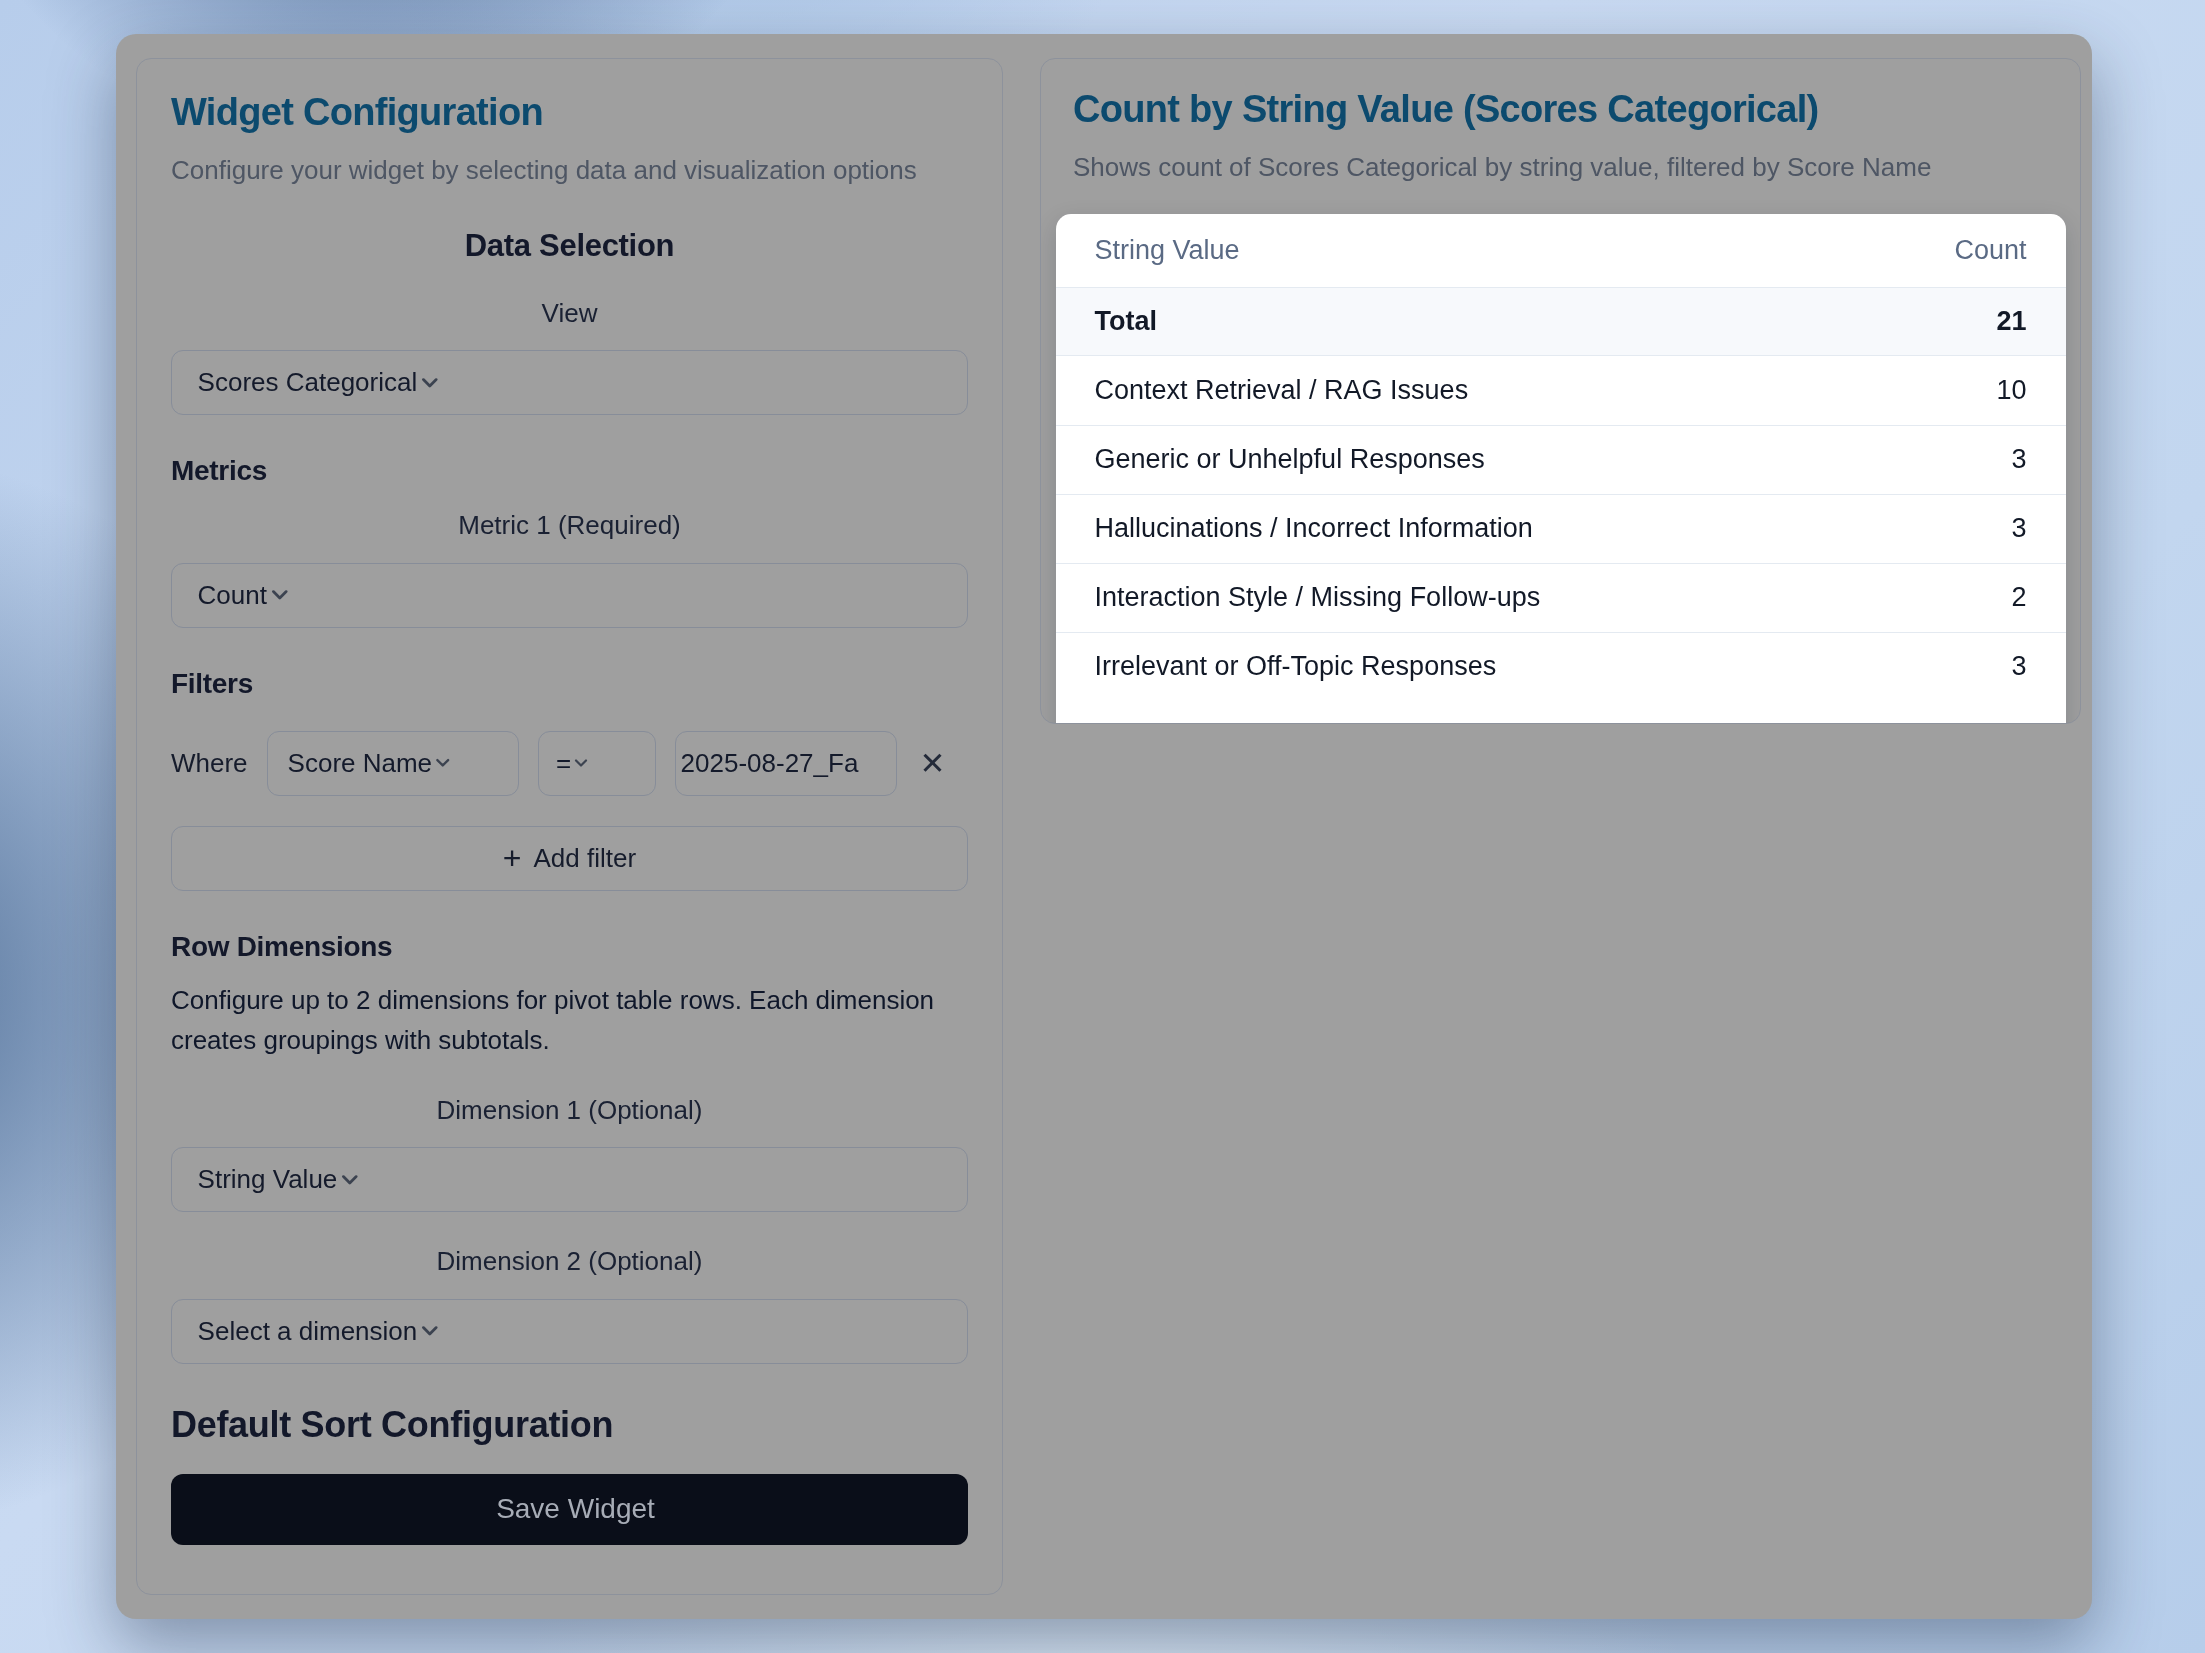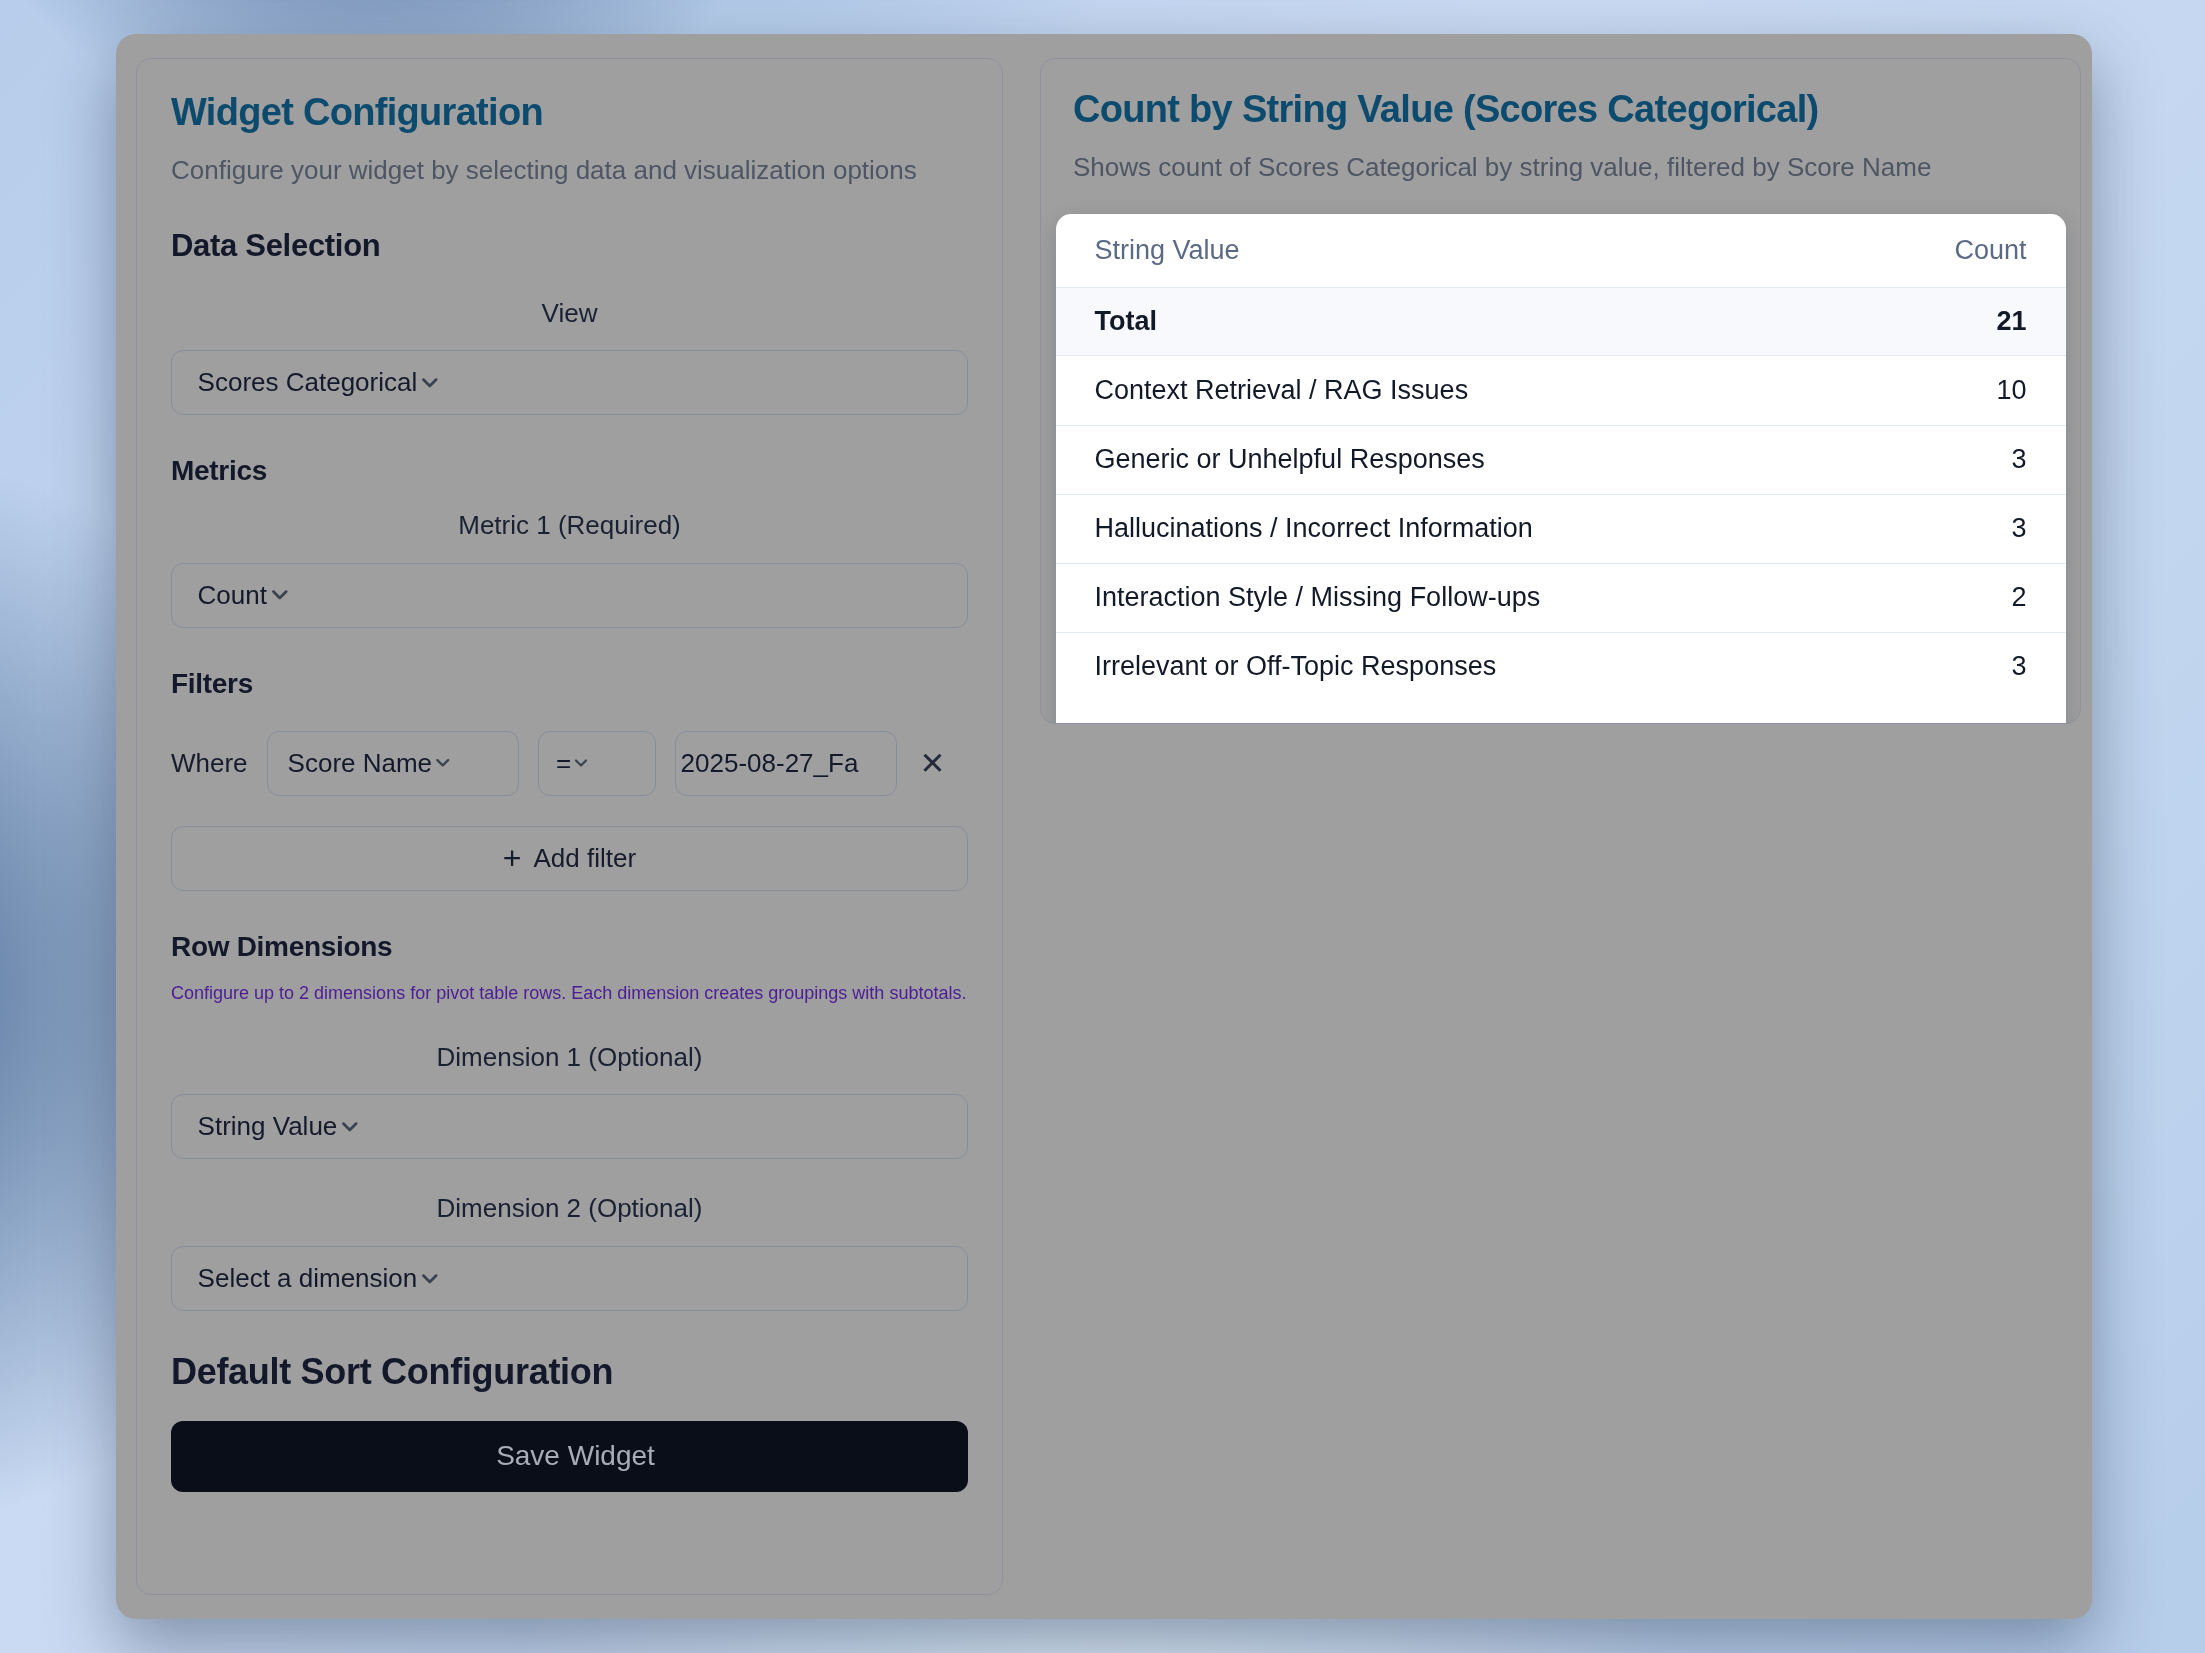--- a/index.html
+++ b/index.html
@@ -22,21 +22,21 @@
   }
   .panel {
     position: absolute; border: 1.3px solid #8d929c; border-radius: 15px; overflow: hidden;
   }
   .left-panel  { left: 20px;  top: 24px; width: 867px; height: 1537px; padding: 31px 34px; }
   .right-panel { left: 924px; top: 24px; width: 1041px; height: 666px; padding: 28px 32px; }
 
   .h1 { font-size: 38px; font-weight: 700; color: #0c4a6e; letter-spacing: -0.7px; line-height: 1.2; }
   .subtitle { font-size: 26px; color: #4e5664; line-height: 1.5; margin-top: 15px; }
   .left-panel .subtitle { max-width: 761px; }
-  .h2 { font-size: 31px; font-weight: 700; color: #13182a; margin-top: 38px; letter-spacing: -0.3px; }
+  .h2 { font-size: 31px; font-weight: 700; color: #13182a; margin-top: 38px; letter-spacing: -0.3px; text-align: center; }
   .h3 { font-size: 28px; font-weight: 700; color: #13182a; margin-top: 40px; letter-spacing: -0.3px; }
   .field-label { font-size: 26px; font-weight: 400; color: #1a2133; margin-top: 34px; text-align: center; }
 
   .select {
     margin-top: 21.5px; height: 65px; border: 1.3px solid #878d99; border-radius: 12px;
     display: flex; align-items: center; justify-content: flex-start;
     padding: 0 25.6px; font-size: 26px; color: #141a2b; cursor: pointer; background: transparent;
   }
   .chev { width: 25.6px; height: 25.6px; flex: 0 0 auto; }
   .chev polyline { fill: none; stroke: #3c4350; stroke-width: 2.6; stroke-linecap: round; stroke-linejoin: round; }
@@ -53,21 +53,21 @@
   .x-btn { font-size: 31px; color: #232a39; background: none; border: none; cursor: pointer; padding: 0 4px; font-family: inherit; }
 
   .add-filter {
     margin-top: 30px; height: 65px; width: 100%; border: 1.3px solid #878d99; border-radius: 12px;
     display: flex; align-items: center; justify-content: center; gap: 12px;
     font-size: 26px; font-weight: 500; color: #161c2c; background: transparent; cursor: pointer;
     font-family: inherit;
   }
   .plus { font-size: 32px; font-weight: 400; line-height: 1; }
 
-  .dim-desc { font-size: 18px; color: #4c1d95; line-height: 1.55; margin-top: 17.5px; }
+  .dim-desc { font-size: 26px; color: #0f172a; line-height: 1.55; margin-top: 17.5px; }
 
   .save-btn {
     margin-top: 28px; width: 100%; height: 71px; border: none; border-radius: 12px;
     background: #0a0e19; color: #a7acb6; font-size: 28px; font-weight: 500; cursor: pointer;
     font-family: inherit;
     padding-left: 12px;
   }
 
   .card {
     margin: 27px -17.5px 0; height: 553px; background: #ffffff; border-radius: 15px;

